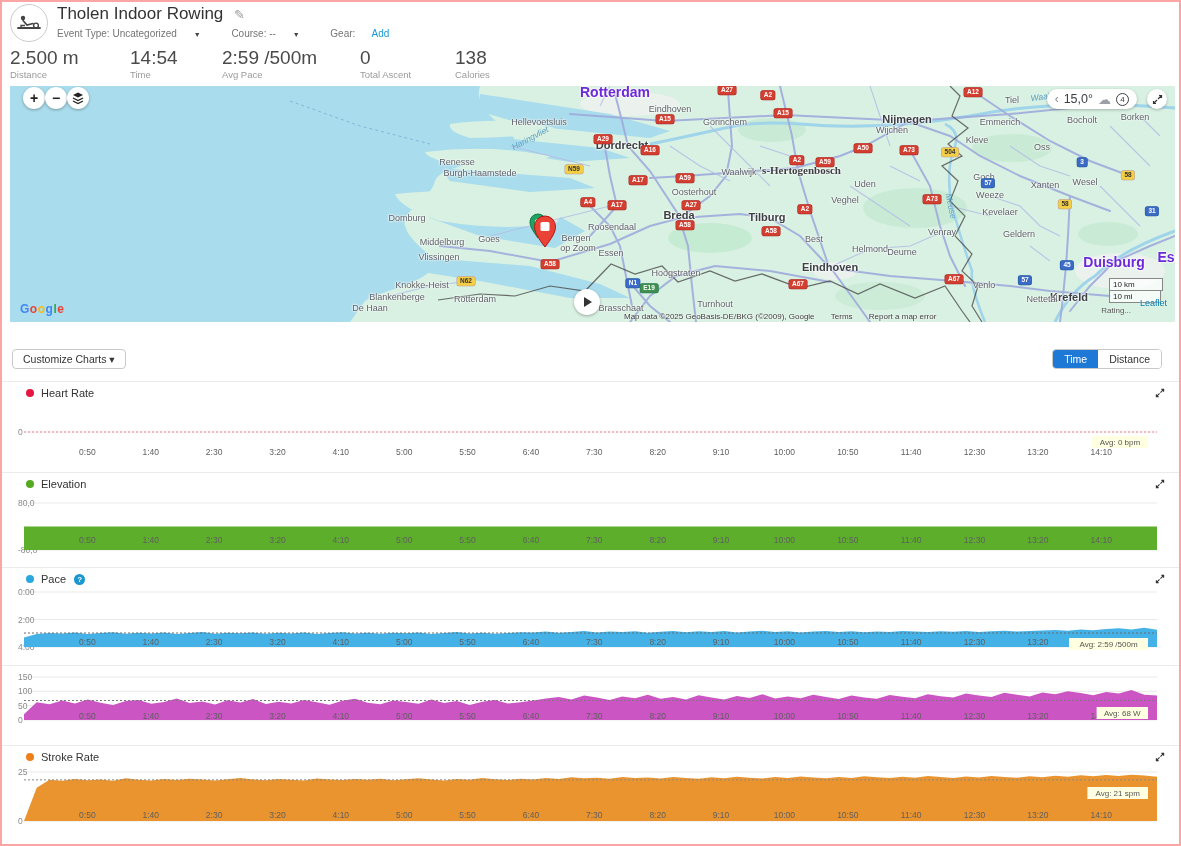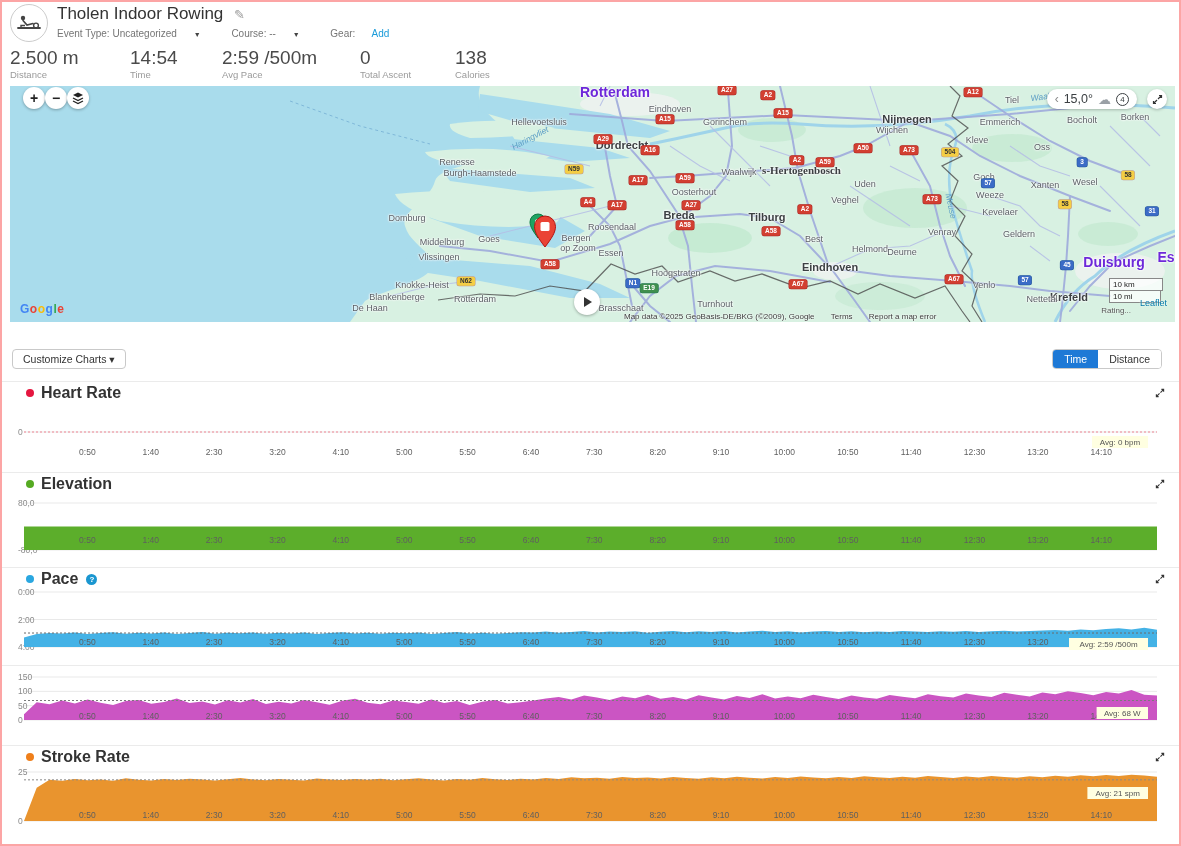--- a/index.html
+++ b/index.html
@@ -63,21 +63,21 @@
   .custbtn{position:absolute;left:10px;top:0;border:1px solid #c9c9c9;border-radius:4px;background:#fff;
            font-size:10.5px;color:#333;padding:3px 10px;cursor:pointer;}
   .toggle{position:absolute;right:17px;top:0;display:flex;border:1px solid #c9c9c9;border-radius:4px;overflow:hidden;}
   .toggle div{font-size:10.5px;padding:3px 11px;cursor:pointer;background:#fff;color:#333;}
   .toggle .on{background:#1e79d6;color:#fff;}
   
   .charts{margin-top:8px;}
   .csec{border-top:1px solid #ebebeb;padding:0 8px;}
   .chead{height:18px;display:flex;align-items:center;padding-top:4px;}
   .dot{width:8px;height:8px;border-radius:50%;margin:0 7px 0 16px;}
-  .clabel{font-size:16px;color:#333;font-weight:bold;}
+  .clabel{font-size:11px;color:#333;}
   .info{width:11px;height:11px;border-radius:50%;background:#1a96d0;color:#fff;font-size:8px;font-weight:bold;
         display:flex;align-items:center;justify-content:center;margin-left:8px;cursor:pointer;}
   .ddcar{font-size:7px;color:#555;margin-left:5px;cursor:pointer;}
   .expand{margin-left:auto;margin-right:6px;cursor:pointer;}
   svg text.xtick{font-size:8.5px;fill:#5f5f5f;}
   svg text.ylab{font-size:8.5px;fill:#8a8a8a;}
   svg text.bdg{font-size:8px;fill:#555;}
 </style>
 </head>
 <body>

